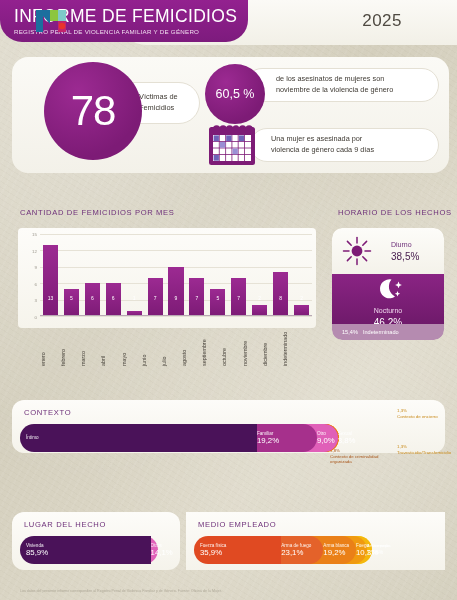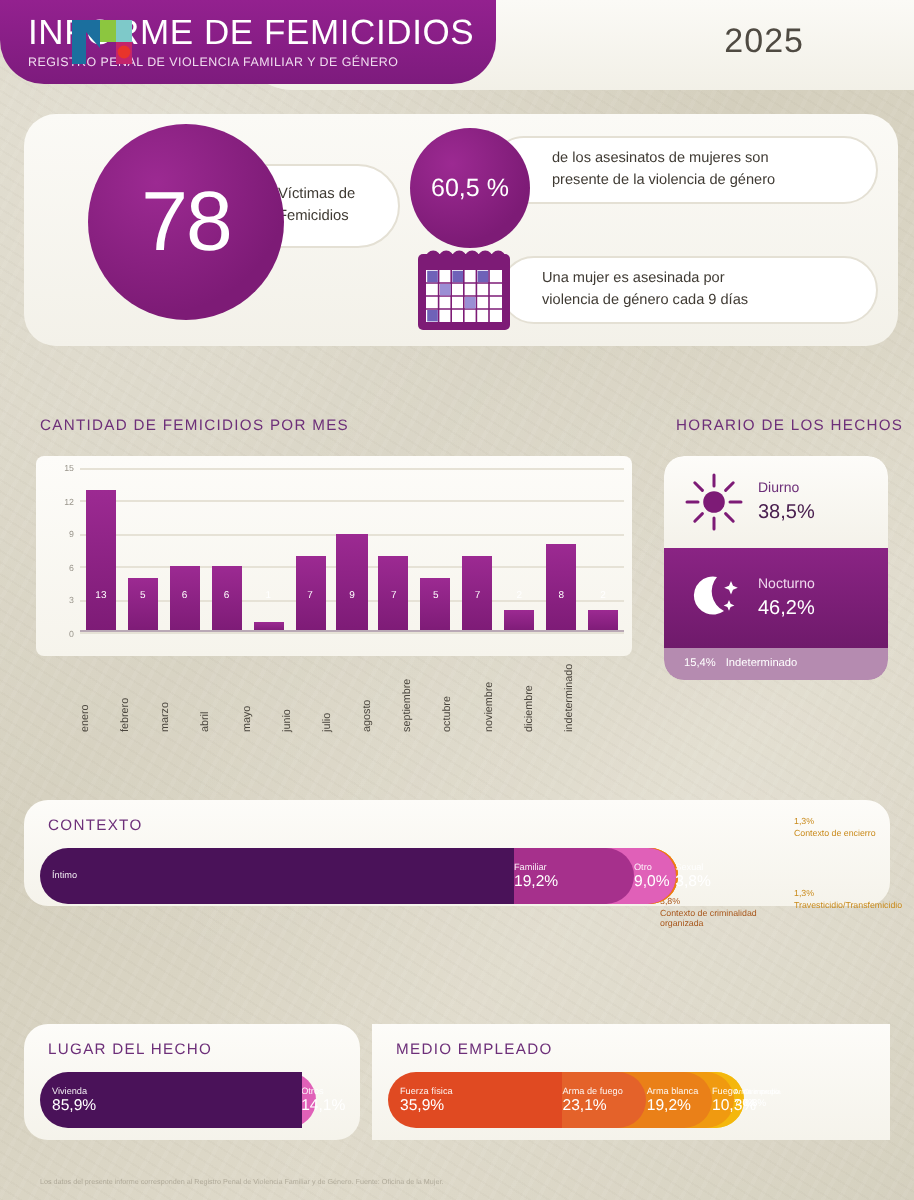--- a/index.html
+++ b/index.html
@@ -111,26 +111,26 @@
   }
 
   
   .horario-card {
     position: absolute; left: 332px; top: 228px; width: 112px; height: 112px;
     border-radius: 10px; overflow: hidden;
   }
   .h-diurno {
     position: absolute; left:0; right:0; top:0; height: 46px;
     background: linear-gradient(180deg,#fdfcf9,#f4f2ea);
-    display: flex; align-items: center; border-radius: 10px 10px 0 0;
+    display: flex; align-items: center; border-radius: 10px 10px 0 0; gap: 12px;
   }
   .h-nocturno {
     position: absolute; left:0; right:0; top:46px; height: 50px;
     background: linear-gradient(180deg,#8a2484,#6f1a6b);
-    display: flex; align-items: center;
+    display: flex; align-items: center; flex-direction: column;
   }
   .h-indet {
     position: absolute; left:0; right:0; top:96px; height: 16px;
     background: #b58bb0; display: flex; align-items: center; gap: 5px;
     padding-left: 10px; border-radius: 0 0 10px 10px;
   }
   .h-txt { font-size: 7px; line-height: 1.55; }
   .h-pct { font-size: 10px; }
   .sun-icon, .moon-icon { width: 32px; height: 32px; margin: 0 6px 0 9px; flex: none; }
   .h-indet .small { font-size: 5.6px; color: #fff; }
@@ -194,21 +194,21 @@
   <div class="pill-label pill-78">
     <div class="txt" style="white-space:pre-line">Víctimas de
 Femicidios</div>
   </div>
   <div class="circle-78">
     <span>78</span>
   </div>
 
   <div class="pill-label pill-605">
     <div class="txt" style="white-space:pre-line">de los asesinatos de mujeres son
-presente de la violencia de género</div>
+noviembre de la violencia de género</div>
   </div>
   <div class="circle-605">
     <span>60,5 %</span>
   </div>
 
   <div class="pill-label pill-cal">
     <div class="txt" style="white-space:pre-line">Una mujer  es asesinada por
 violencia de género cada 9 días</div>
   </div>
   <div class="calendar-icon">

